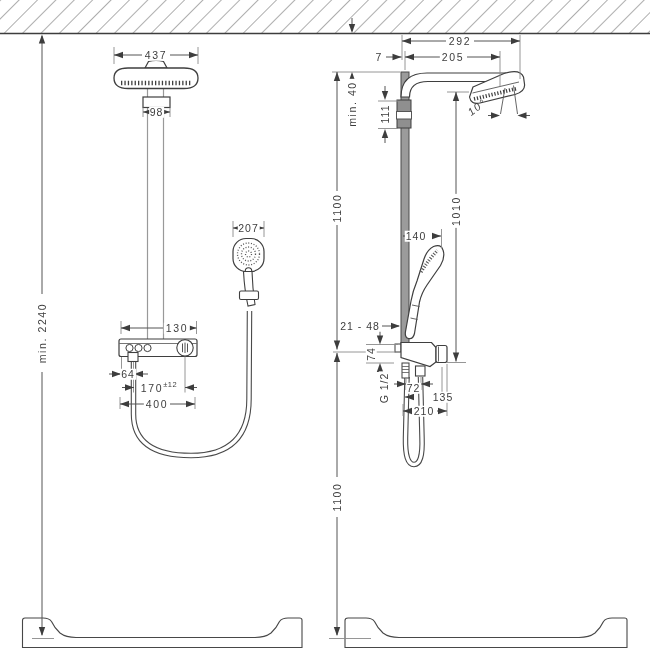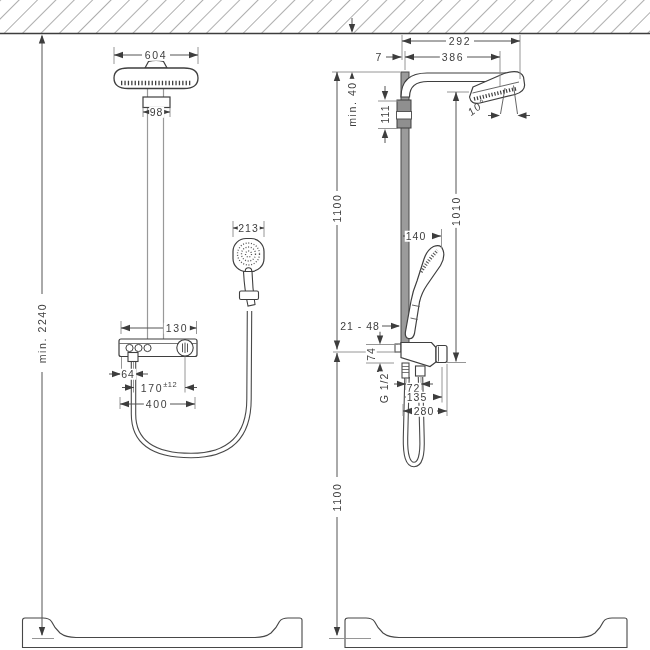--- a/index.html
+++ b/index.html
@@ -236,39 +236,39 @@
         <path d="M421,384 l9,-3.2 v6.4 z"></path>
     <path d="M405,397 l9,-3.2 v6.4 z"></path>
         <path d="M442,397 l-9,-3.2 v6.4 z"></path>
     <path d="M403,411 l9,-3.2 v6.4 z"></path>
         <path d="M447,411 l-9,-3.2 v6.4 z"></path>
     <path d="M500,115.5 l-9,-3.2 v6.4 z"></path>
         <path d="M517.5,115.5 l9,-3.2 v6.4 z"></path>
   </g>
 </svg>
 
-<div class="dim" style="left:156px;top:55px">604</div>
+<div class="dim" style="left:156px;top:55px">437</div>
 <div class="dim tight" style="left:156.5px;top:112px">98</div>
-<div class="dim tight" style="left:248.5px;top:228px">213</div>
+<div class="dim tight" style="left:248.5px;top:228px">207</div>
 <div class="dim" style="left:177px;top:328px">130</div>
 <div class="dim tight" style="left:128px;top:374px">64</div>
 <div class="dim" style="left:159px;top:387px"><span>170</span><sup>±12</sup></div>
 <div class="dim" style="left:157px;top:404px">400</div>
 <div class="dim rot" style="left:42px;top:333px">min. 2240</div>
 
 <div class="dim" style="left:460px;top:41px">292</div>
 <div class="dim tight" style="left:379px;top:57px">7</div>
-<div class="dim" style="left:453px;top:57px">386</div>
+<div class="dim" style="left:453px;top:57px">205</div>
 <div class="dim rot" style="left:352px;top:104px">min. 40</div>
 <div class="dim rot tight" style="left:385px;top:114px">111</div>
 <div class="dim rot" style="left:337px;top:208px">1100</div>
 <div class="dim rot" style="left:456px;top:211px">1010</div>
 <div class="dim tight" style="left:416px;top:236px">140</div>
 <div class="dim rot38" style="left:477px;top:107px">10°</div>
 <div class="dim tight" style="left:360px;top:326px">21 - 48</div>
 <div class="dim rot tight" style="left:371px;top:354px">74</div>
 <div class="dim rot tight" style="left:384px;top:388px">G 1/2</div>
 <div class="dim tight" style="left:413.5px;top:388px">72</div>
-<div class="dim tight" style="left:417px;top:397px">135</div>
-<div class="dim tight" style="left:424px;top:411px">280</div>
+<div class="dim tight" style="left:443px;top:397px">135</div>
+<div class="dim tight" style="left:424px;top:411px">210</div>
 <div class="dim rot" style="left:337px;top:497px">1100</div>
 
 </div>
 
 </body></html>

